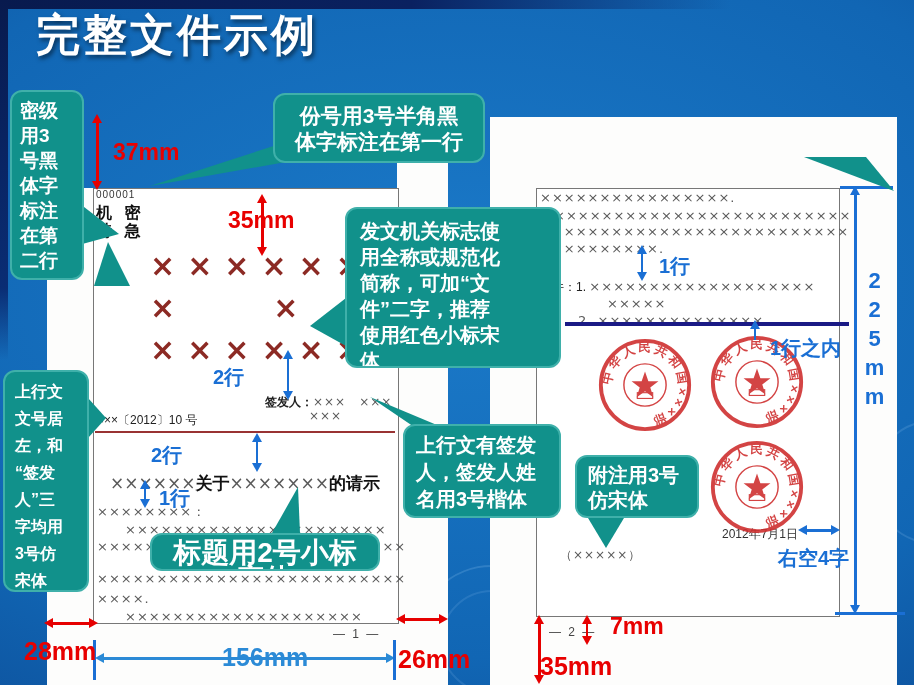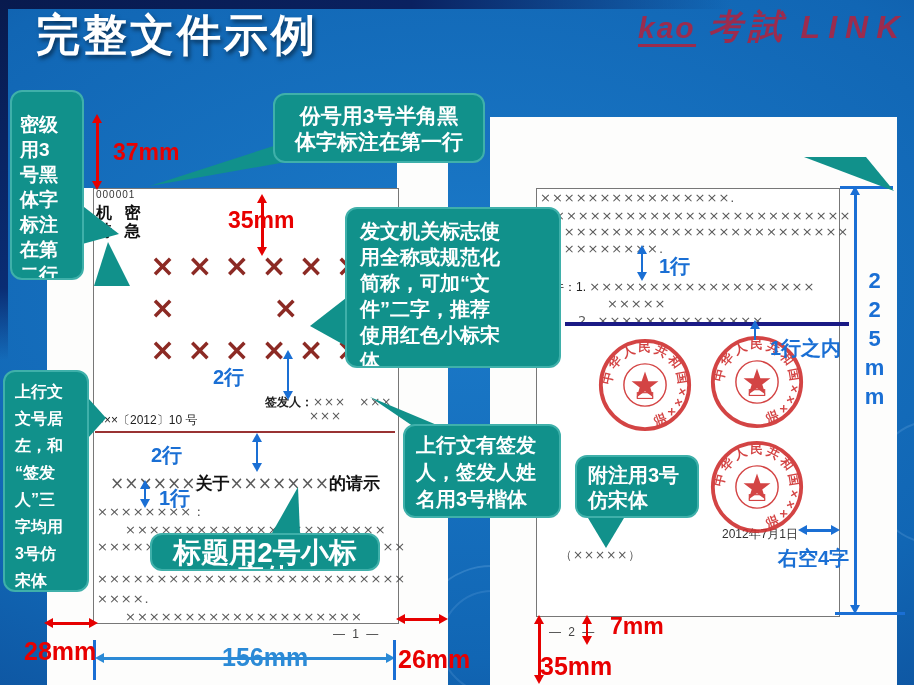--- a/index.html
+++ b/index.html
@@ -79,25 +79,20 @@
 
 <div class="slide">
 
   <div class="top-strip"></div>
   <div class="left-strip"></div>
   <div class="swirl sw1"></div>
   <div class="swirl sw2"></div>
   <div class="swirl sw3"></div>
 
   <h1 class="slide-title">完整文件示例</h1>
-  <div class="logo">
-    <span class="p1">kao</span>
-    <span class="p2">考試</span>
-    <span class="p3">LINK</span>
-  </div>
 
   <div class="paper paper-left"></div>
   <div class="paper paper-left-sliver"></div>
   <div class="paper paper-right"></div>
   <div class="pagebox box1"></div>
   <div class="pagebox box2"></div>
 
   <div class="txt serial" style="left:96px;top:189px;">000001</div>
   <div class="txt sec" style="left:96px;top:203px;">机 密</div>
   <div class="txt sec" style="left:96px;top:221px;">特 急</div>
@@ -191,21 +186,21 @@
 
   <div class="lbl-blue" style="left:213px;top:364px;">2行</div>
   <div class="lbl-blue" style="left:151px;top:442px;">2行</div>
   <div class="lbl-blue" style="left:159px;top:485px;">1行</div>
   <div class="lbl-blue" style="left:659px;top:253px;">1行</div>
   <div class="lbl-blue" style="left:770px;top:335px;">1行之内</div>
   <div class="lbl-blue vert" style="left:861px;top:268px;font-size:22px;">225mm</div>
   <div class="lbl-blue" style="left:778px;top:545px;">右空4字</div>
   <div class="lbl-blue" style="left:222px;top:643px;font-size:25px;color:#2b8ad6;">156mm</div>
 
-  <div class="co" style="left:10px;top:90px;width:74px;height:190px;padding:20px 8px;font-size:19px;line-height:25px;">密级
+  <div class="co" style="left:10px;top:90px;width:74px;height:190px;padding:6px 8px;font-size:19px;line-height:25px;">密级
 用3
 号黑
 体字
 标注
 在第
 二行</div>
   <svg class="tail" style="left:75px;top:196px;" width="45" height="52">
       <polygon points="0,4 0,50 44,38" fill="#11918b"></polygon>
     </svg>
 

